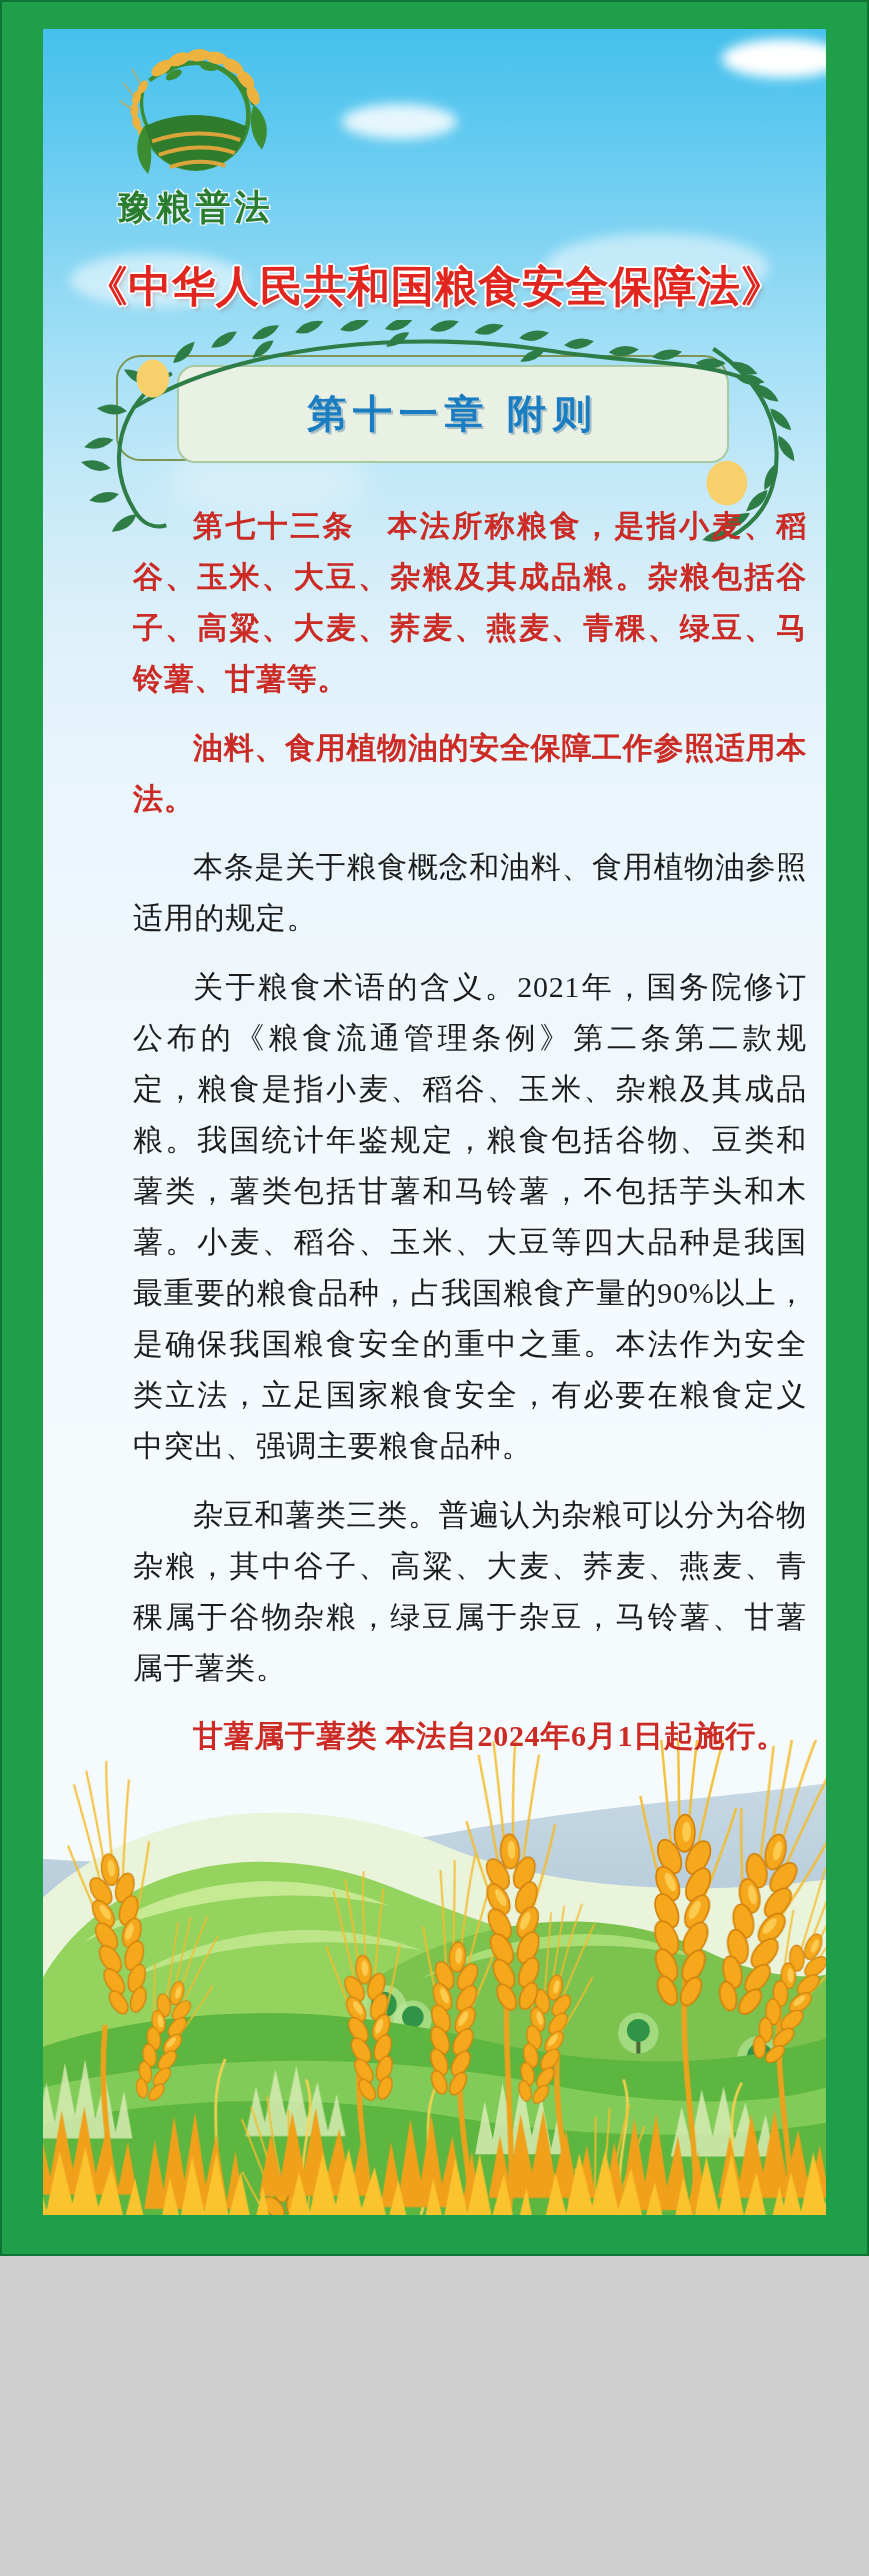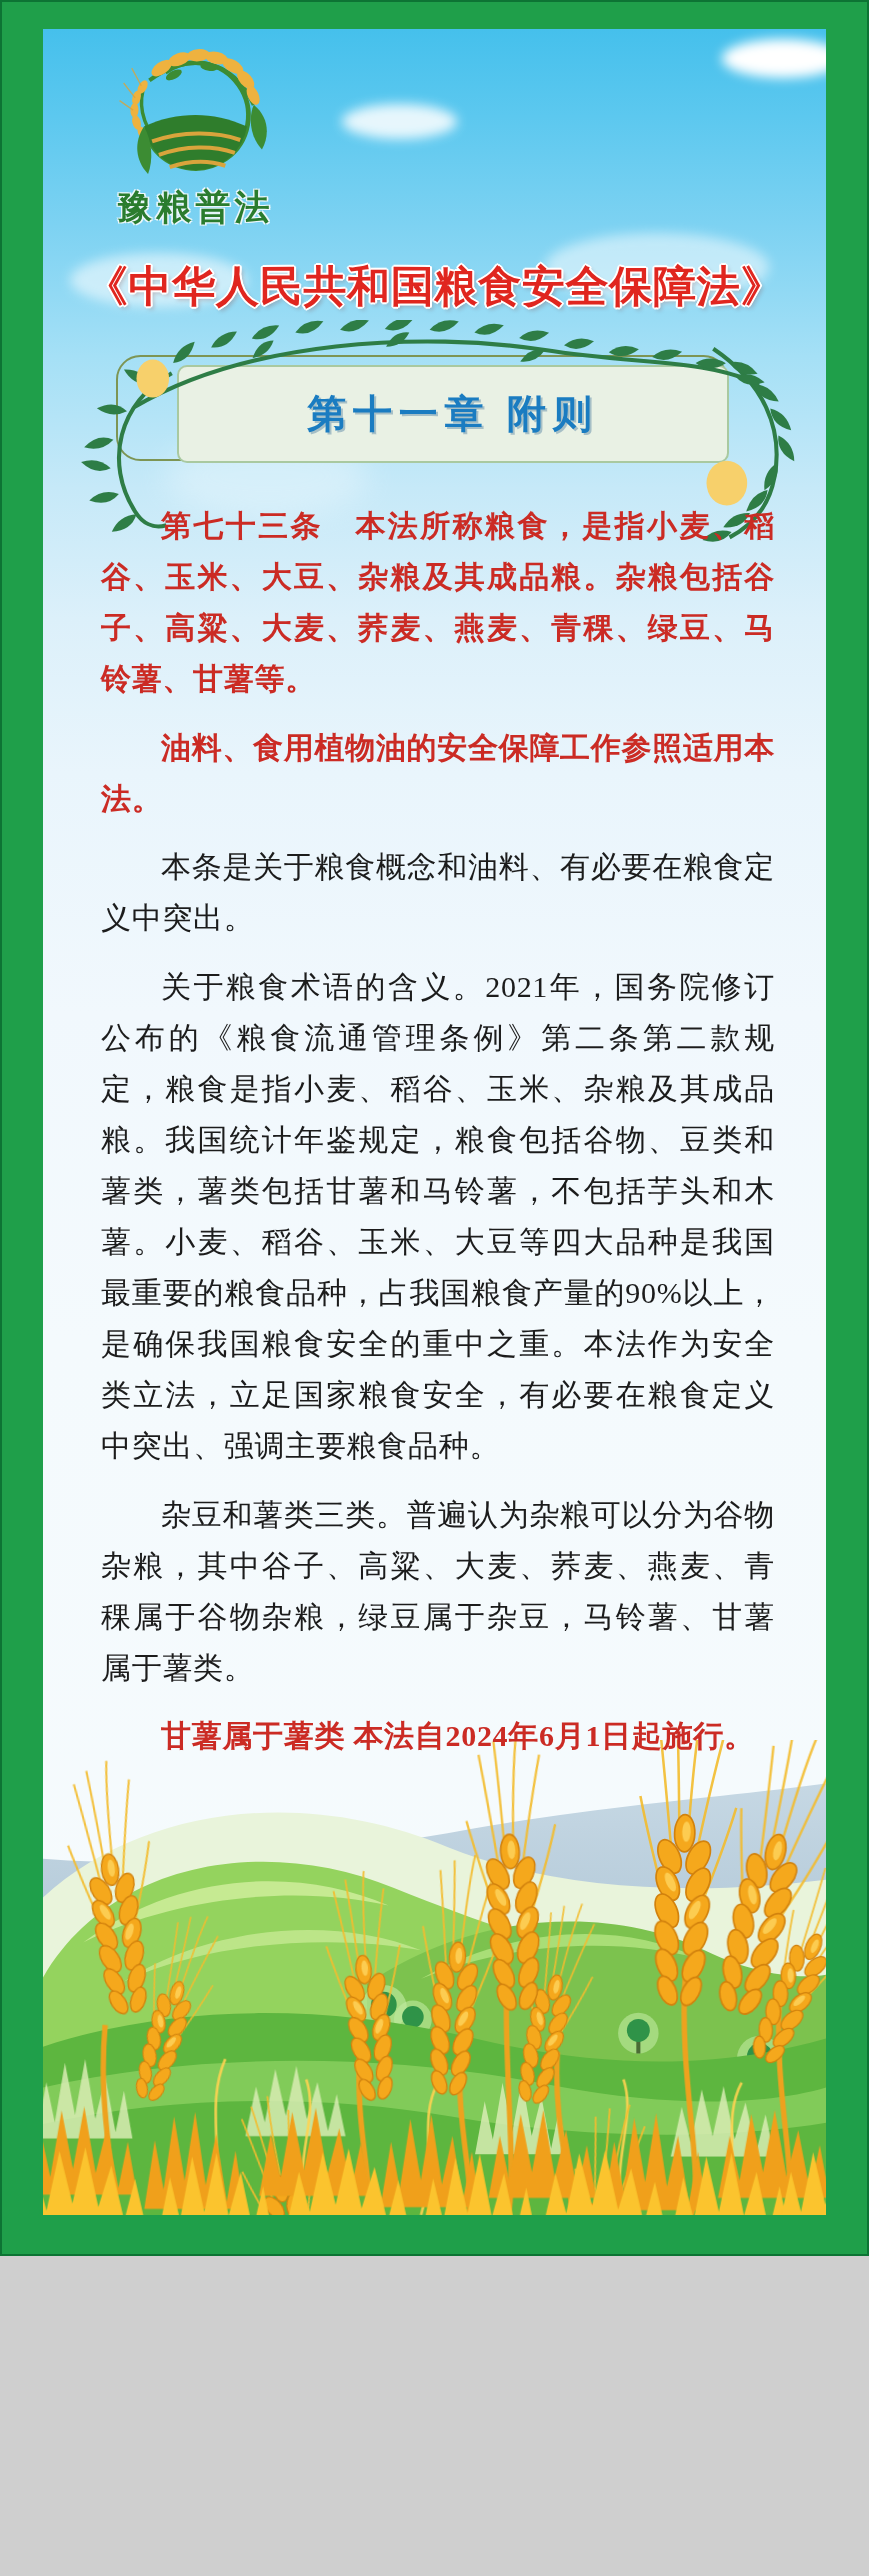--- a/index.html
+++ b/index.html
@@ -36,41 +36,41 @@
                 2.7px 3.4px 4.1px rgba(120,20,10,.25);
     white-space:nowrap;
   }
   
   .banner-outer{
     position:absolute; left:73px; top:326px; width:612px; height:106px;
     border:2px solid #7d9554; border-radius:24.4px; box-sizing:border-box;
   }
   .banner-inner{
     position:absolute; left:11px; top:8.1px; right:-2.7px; bottom:-4.1px;
-    background:#e9f1e4; border:2.7px solid #a9c9a0; border-radius:10px;
+    background:#e9f1e4; border:2.7px solid #a9c9a0; border-radius:18px;
     box-sizing:border-box; display:flex; align-items:center; justify-content:center;margin-left:48px;
   }
   .banner-title{
     font-size:39px; font-weight:bold; letter-spacing:6.8px; color:#1a7cc1;
     text-shadow:2px 2px 0 rgba(13,76,128,.30); white-space:nowrap;
   }
   .vines{position:absolute; left:27px; top:291px; width:760px; height:238px; pointer-events:none;}
   
   .content{
     position:absolute; left:58px; top:471px; width:674px;
     font-size:30px; line-height:51px; letter-spacing:0.7px;
     text-align:justify; text-justify:inter-ideograph; color:#1c1c1c;
   }
   .content p{margin:0 0 17.7px 0; text-indent:2em;}
   .content p.red{color:#cb2b24; font-weight:bold;}
   
   .field{position:absolute; left:0; right:0; bottom:0; height:475px;}
   .field svg{display:block; width:100%; height:100%;}
   .content, .main-title, .banner-outer{z-index:3;}
-  .field{z-index:1;} .vines{z-index:4;} .content{z-index:5; position:absolute;}
+  .field{z-index:1;} .vines{z-index:4;} .content{z-index:5; position:absolute;margin-left:32px;}
 </style>
 </head>
 <body>
 
 <div class="poster">
   <div class="canvas">
 
     <div class="cloud" style="left:679px; top:9.5px; width:122px; height:39px;"></div>
     <div class="cloud" style="left:299px; top:75px; width:115px; height:35px; opacity:.85;"></div>
     <div class="cloud" style="left:27px; top:224px; width:177px; height:54px; opacity:.55;"></div>
@@ -302,21 +302,21 @@
           <use href="#tuft" transform="translate(740,604) scale(1.6,0.9)"></use>
           <use href="#tuft" transform="translate(930,608) scale(1.55,0.95)"></use>
           <use href="#tuft" transform="translate(1090,602) scale(1.5,0.9)"></use>
         </g>
       </svg>
     </div>
 
     <div class="content">
       <p class="red">第七十三条　本法所称粮食，是指小麦、稻谷、玉米、大豆、杂粮及其成品粮。杂粮包括谷子、高粱、大麦、荞麦、燕麦、青稞、绿豆、马铃薯、甘薯等。</p>
       <p class="red">油料、食用植物油的安全保障工作参照适用本法。</p>
-      <p class="black">本条是关于粮食概念和油料、有必要在粮食定义中突出。</p>
+      <p class="black">本条是关于粮食概念和油料、食用植物油参照适用的规定。</p>
       <p class="black">关于粮食术语的含义。2021年，国务院修订公布的《粮食流通管理条例》第二条第二款规定，粮食是指小麦、稻谷、玉米、杂粮及其成品粮。我国统计年鉴规定，粮食包括谷物、豆类和薯类，薯类包括甘薯和马铃薯，不包括芋头和木薯。小麦、稻谷、玉米、大豆等四大品种是我国最重要的粮食品种，占我国粮食产量的90%以上，是确保我国粮食安全的重中之重。本法作为安全类立法，立足国家粮食安全，有必要在粮食定义中突出、强调主要粮食品种。</p>
       <p class="black">杂豆和薯类三类。普遍认为杂粮可以分为谷物杂粮，其中谷子、高粱、大麦、荞麦、燕麦、青稞属于谷物杂粮，绿豆属于杂豆，马铃薯、甘薯属于薯类。</p>
       <p class="red">甘薯属于薯类 本法自2024年6月1日起施行。</p>
     </div>
 
   </div>
 </div>
 
 
 </body></html>

